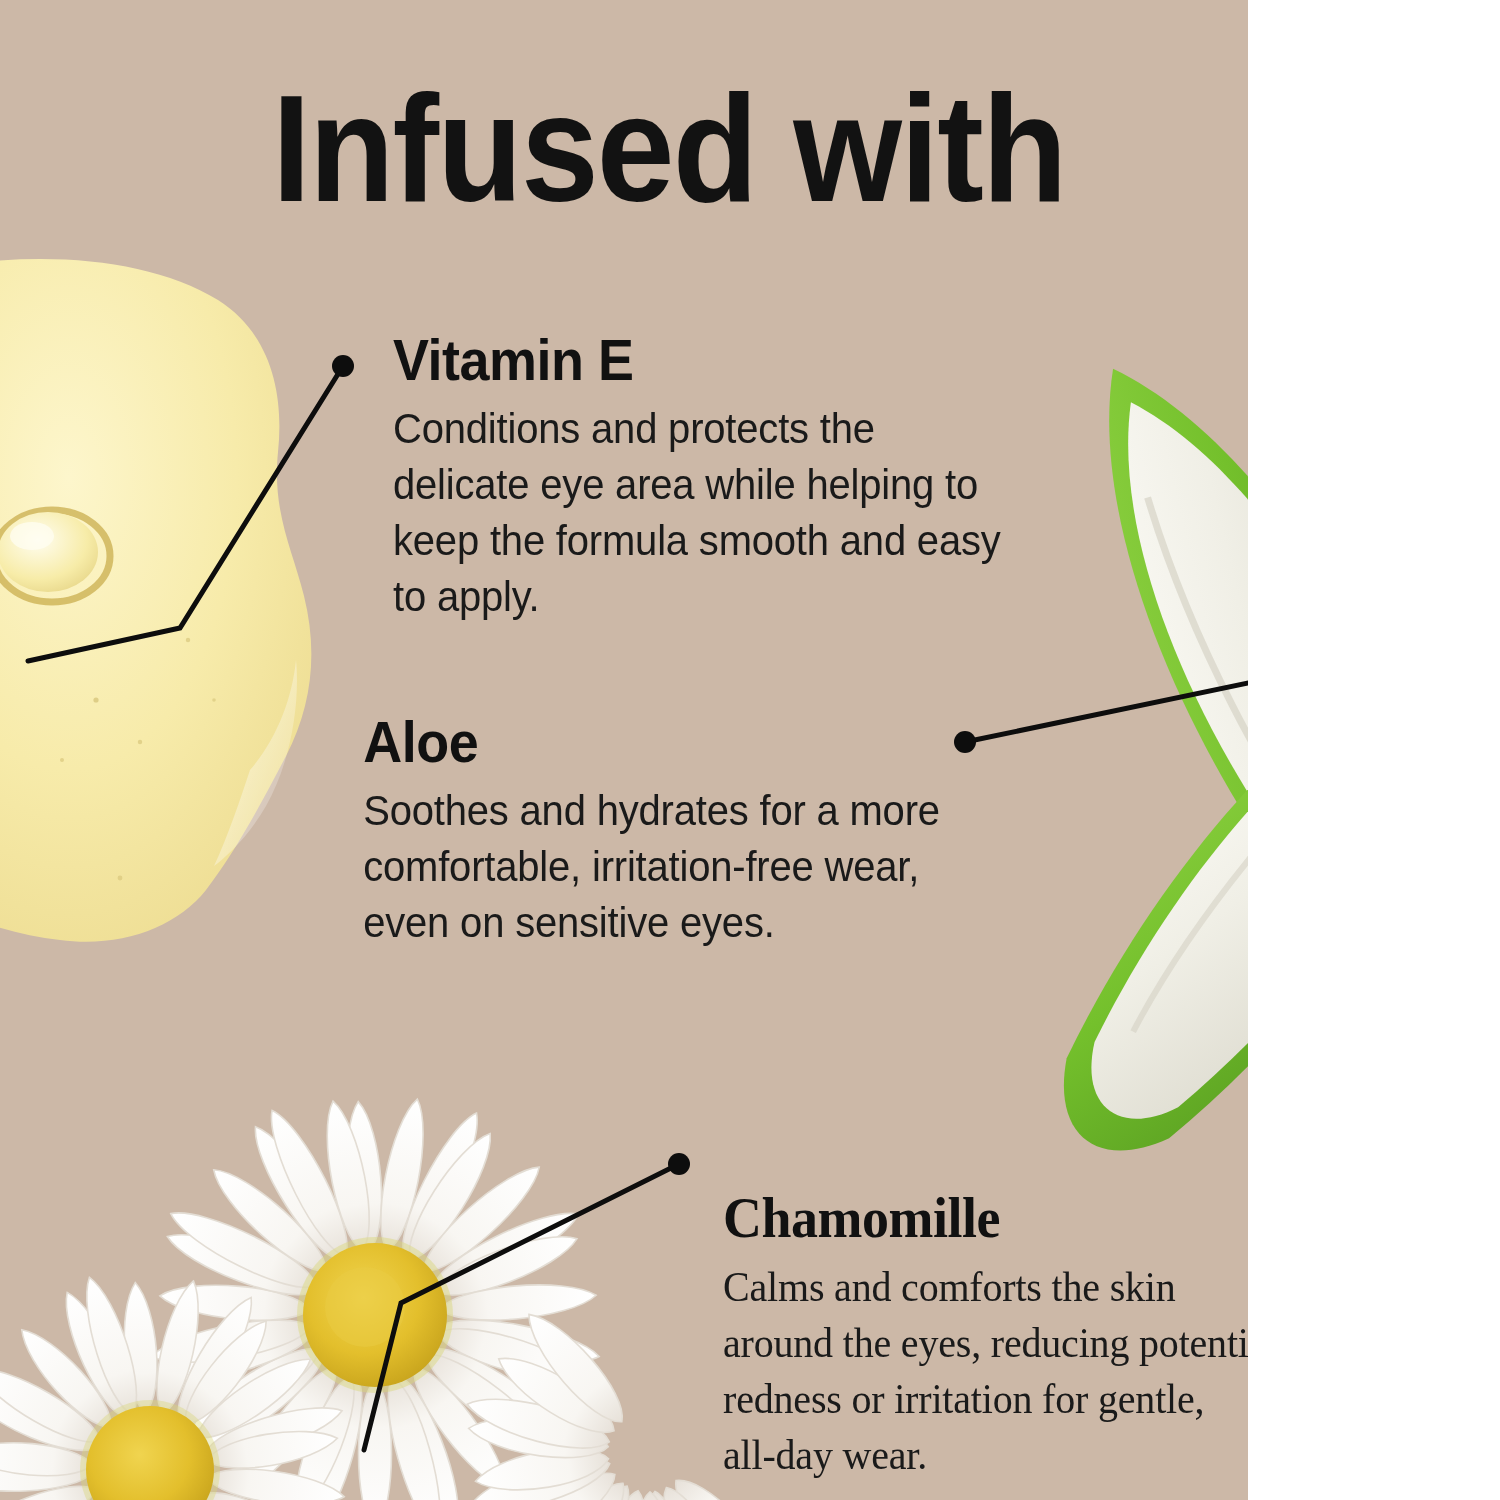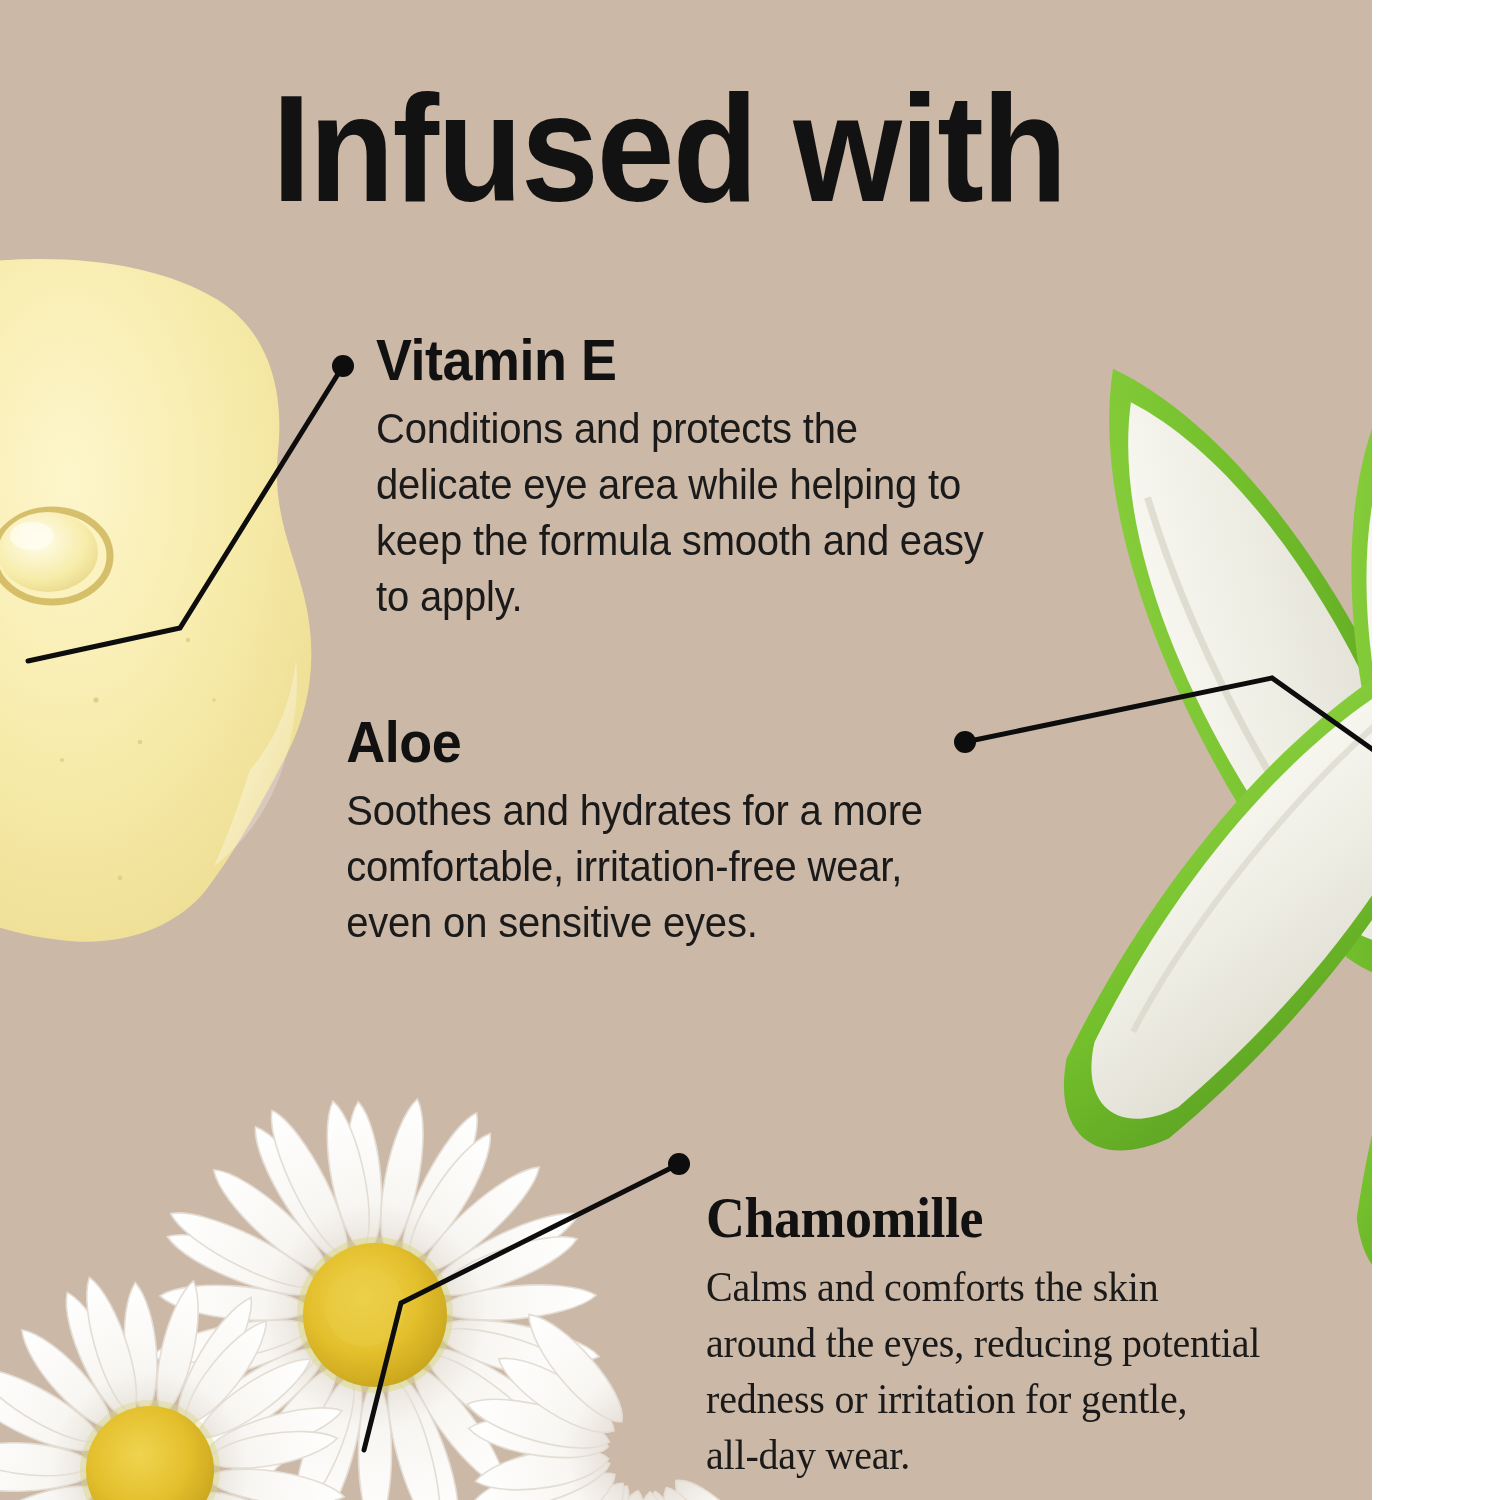--- a/index.html
+++ b/index.html
@@ -2,21 +2,21 @@
 <html><head>
 <meta charset="utf-8">
 <style>
   html, body {
     margin: 0;
     padding: 0;
     background: #ffffff;
   }
   #stage {
     position: relative;
-    width: 1372px;
+    width: 1248px;
     height: 1500px;
     overflow: hidden;
     background: #ccb8a7;
     font-family: "Liberation Sans", sans-serif;
     -webkit-font-smoothing: antialiased;
   }
 
   
   #artwork {
     position: absolute;
@@ -39,21 +39,21 @@
     font-size: 152px;
     line-height: 1.0;
     font-weight: 700;
     letter-spacing: -2px;
     color: #121212;
     transform: scaleX(0.92);
     transform-origin: left top;
     white-space: nowrap;
   }
 
-  .callout { position: absolute; }
+  .callout { position: absolute; margin-left: 17px; }
 
   .callout .title {
     font-size: 58px;
     font-weight: 700;
     color: #111111;
     letter-spacing: -0.5px;
     line-height: 1.05;
     transform: scaleX(0.93);
     transform-origin: left top;
     margin: 0 0 10px 0;

